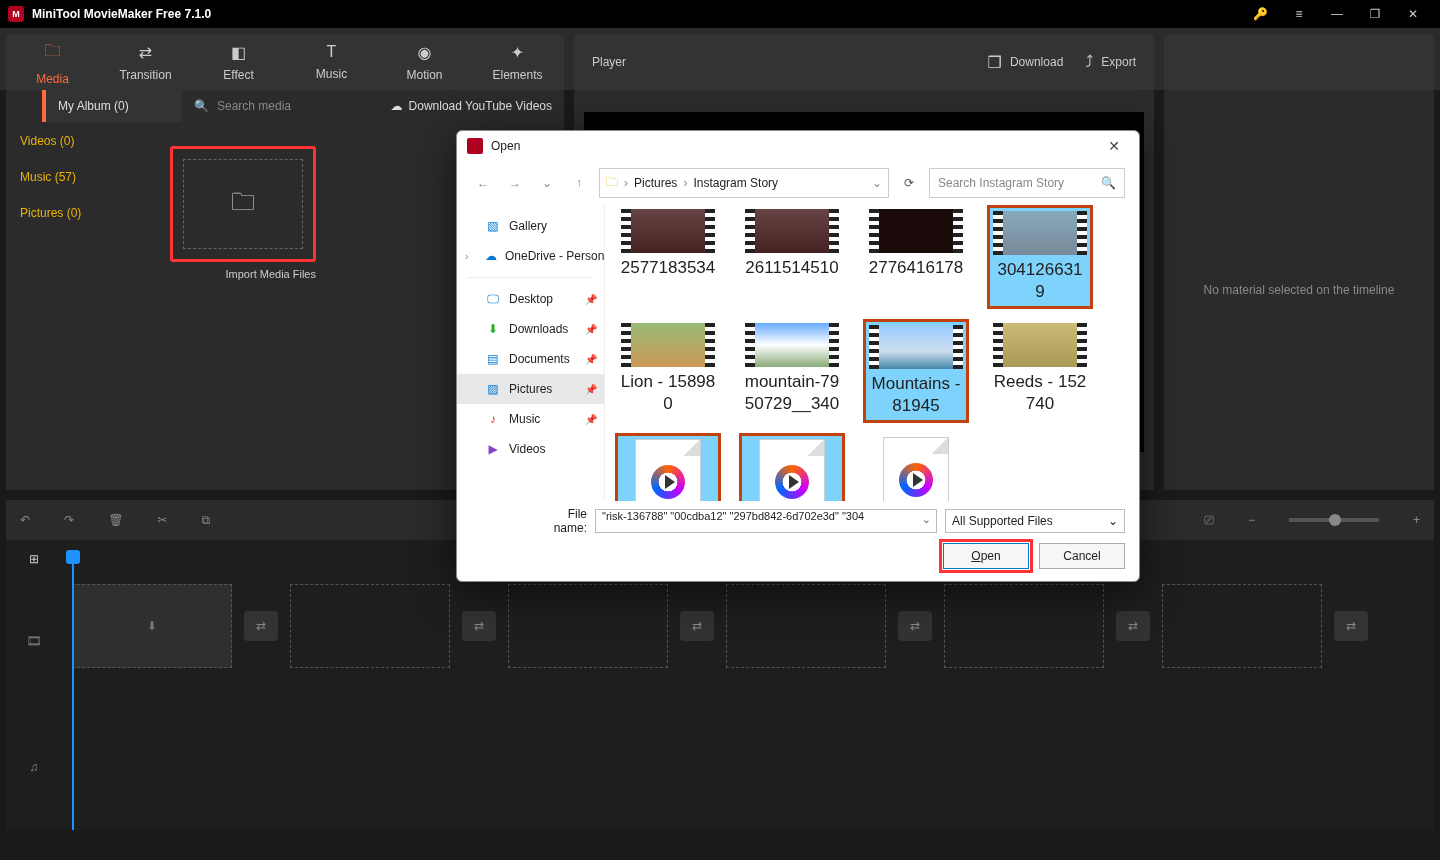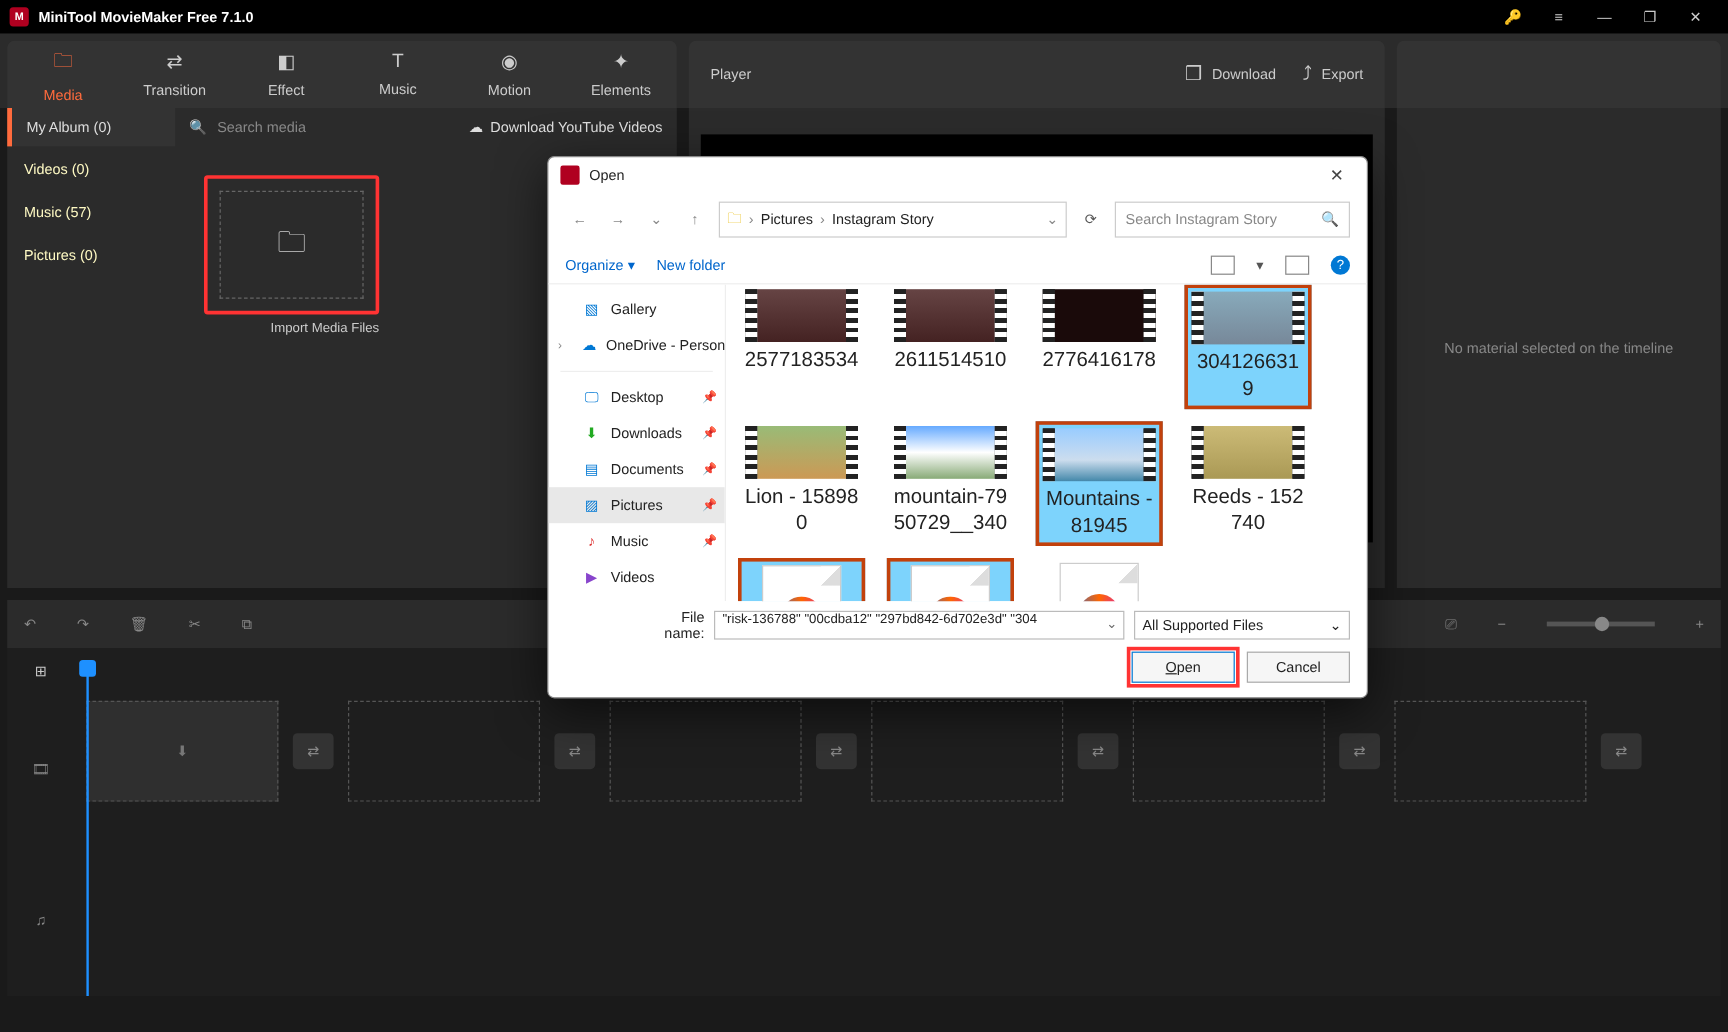--- a/index.html
+++ b/index.html
@@ -23,27 +23,27 @@
 .tab .ico { font-size: 16px; }
 .player-btn { display: flex; align-items: center; gap: 8px; color: #ccc; }
 .player-btn .ico { font-size: 16px; }
 
 
 .mid { display: flex; height: 400px; gap: 10px; padding: 0 6px; }
 .mid-left { width: 558px; background: #2b2b2b; display: flex; flex-direction: column; }
 .mid-center { flex: 1; background: #2b2b2b; position: relative; }
 .mid-right { width: 270px; background: #2b2b2b; display: flex; align-items: center; justify-content: center; color: #888; font-size: 12px; }
 
-.album-bar { height: 32px; display: flex; align-items: center; border-left: 4px solid #ff6b3d; }
+.album-bar { height: 32px; display: flex; align-items: center; border-left: 4px solid #ff6b3d; margin-left: 36px; }
 .album-tab { background: #333; height: 100%; width: 136px; display: flex; align-items: center; padding: 0 12px; color: #ddd; }
 .search-area { flex: 1; display: flex; align-items: center; padding: 0 12px; color: #888; gap: 8px; }
 .dl-btn { display: flex; align-items: center; gap: 6px; color: #ddd; padding: 0 12px; }
 
 .mid-left-body { flex: 1; display: flex; }
-.sidebar-cats { width: 140px; padding: 12px 14px; display: flex; flex-direction: column; gap: 22px; color: #fef9c3; }
+.sidebar-cats { width: 140px; padding: 12px 14px; display: flex; flex-direction: column; gap: 22px; color: #eab308; }
 .import-area { flex: 1; display: flex; align-items: flex-start; justify-content: flex-start; padding: 24px; }
 .import-box { border: 3px solid #ff3333; border-radius: 3px; padding: 10px; }
 .import-inner { width: 120px; height: 90px; border: 1px dashed #666; display: flex; align-items: center; justify-content: center; color: #ccc; font-size: 24px; }
 .import-label { text-align: right; color: #ccc; margin-top: 6px; font-size: 11px; }
 
 .preview-canvas { position: absolute; top: 22px; left: 10px; right: 10px; height: 340px; background: #000; }
 
 
 .timeline-toolbar { height: 40px; background: #2b2b2b; margin: 10px 6px 0; display: flex; align-items: center; padding: 0 14px; gap: 34px; color: #888; }
 .timeline-toolbar .spacer { flex: 1; }
@@ -275,29 +275,20 @@
       <span>Instagram Story</span>
       <span class="spacer" style="flex:1"></span>
       <span class="bc-sep">⌄</span>
     </div>
     <div class="refresh">⟳</div>
     <div class="dlg-search">
       <span>Search Instagram Story</span>
       <span>🔍</span>
     </div>
   </div>
-  <div class="dlg-toolbar">
-    <span class="link"><span>Organize</span> ▾</span>
-    <span class="link">New folder</span>
-    <div class="spacer"></div>
-    <div class="view-ico"></div>
-    <span style="color:#555">▾</span>
-    <div class="view-ico"></div>
-    <div class="help-ico">?</div>
-  </div>
   <div class="dlg-body">
     <div class="dlg-tree">
       <div class="tree-item">
           <span class="ico" style="color:#0078d4">▧</span>
           <span>Gallery</span>
         </div>
       <div class="tree-item">
           <span class="chev">›</span>
           <span class="ico" style="color:#0078d4">☁</span>
           <span>OneDrive - Personal</span>

